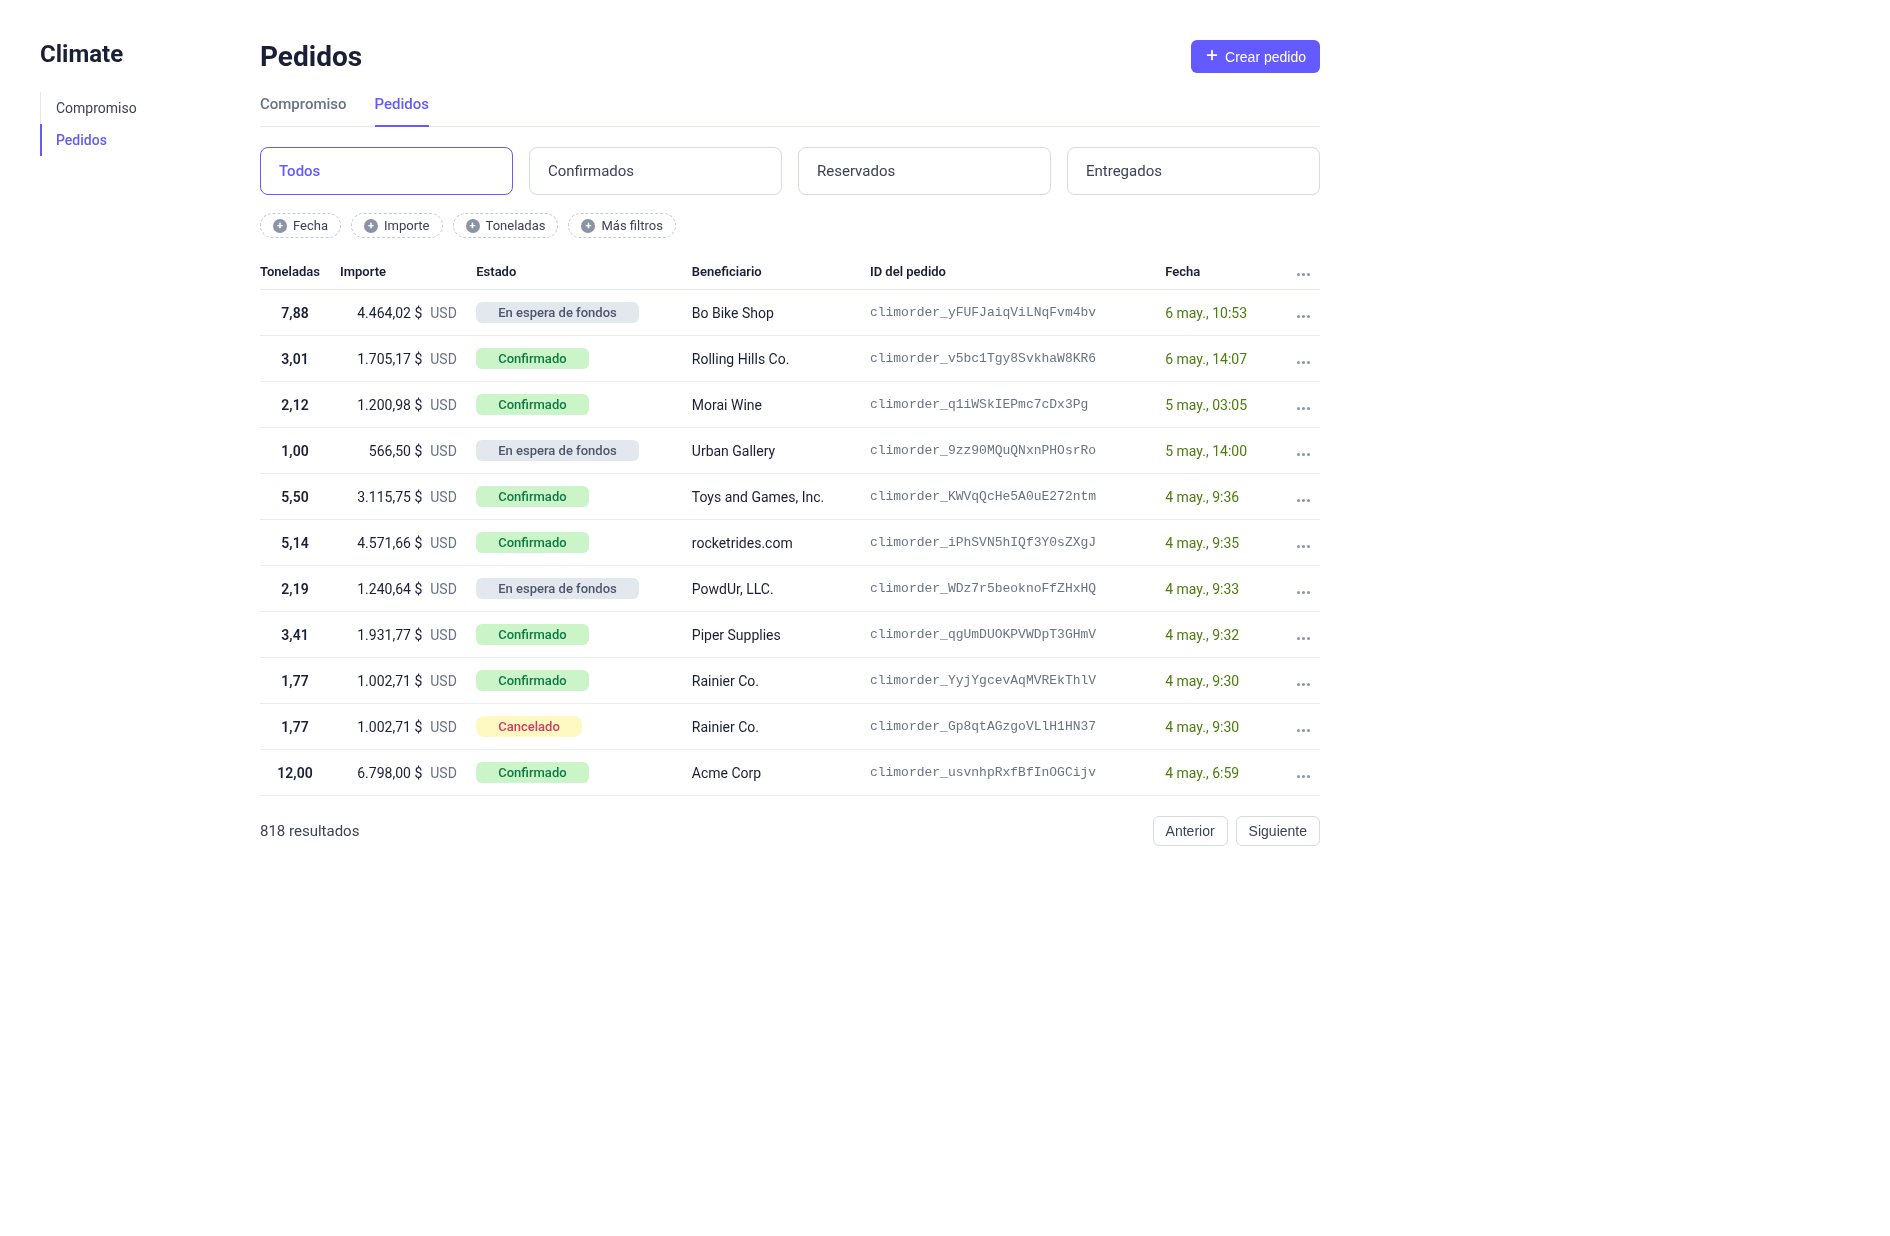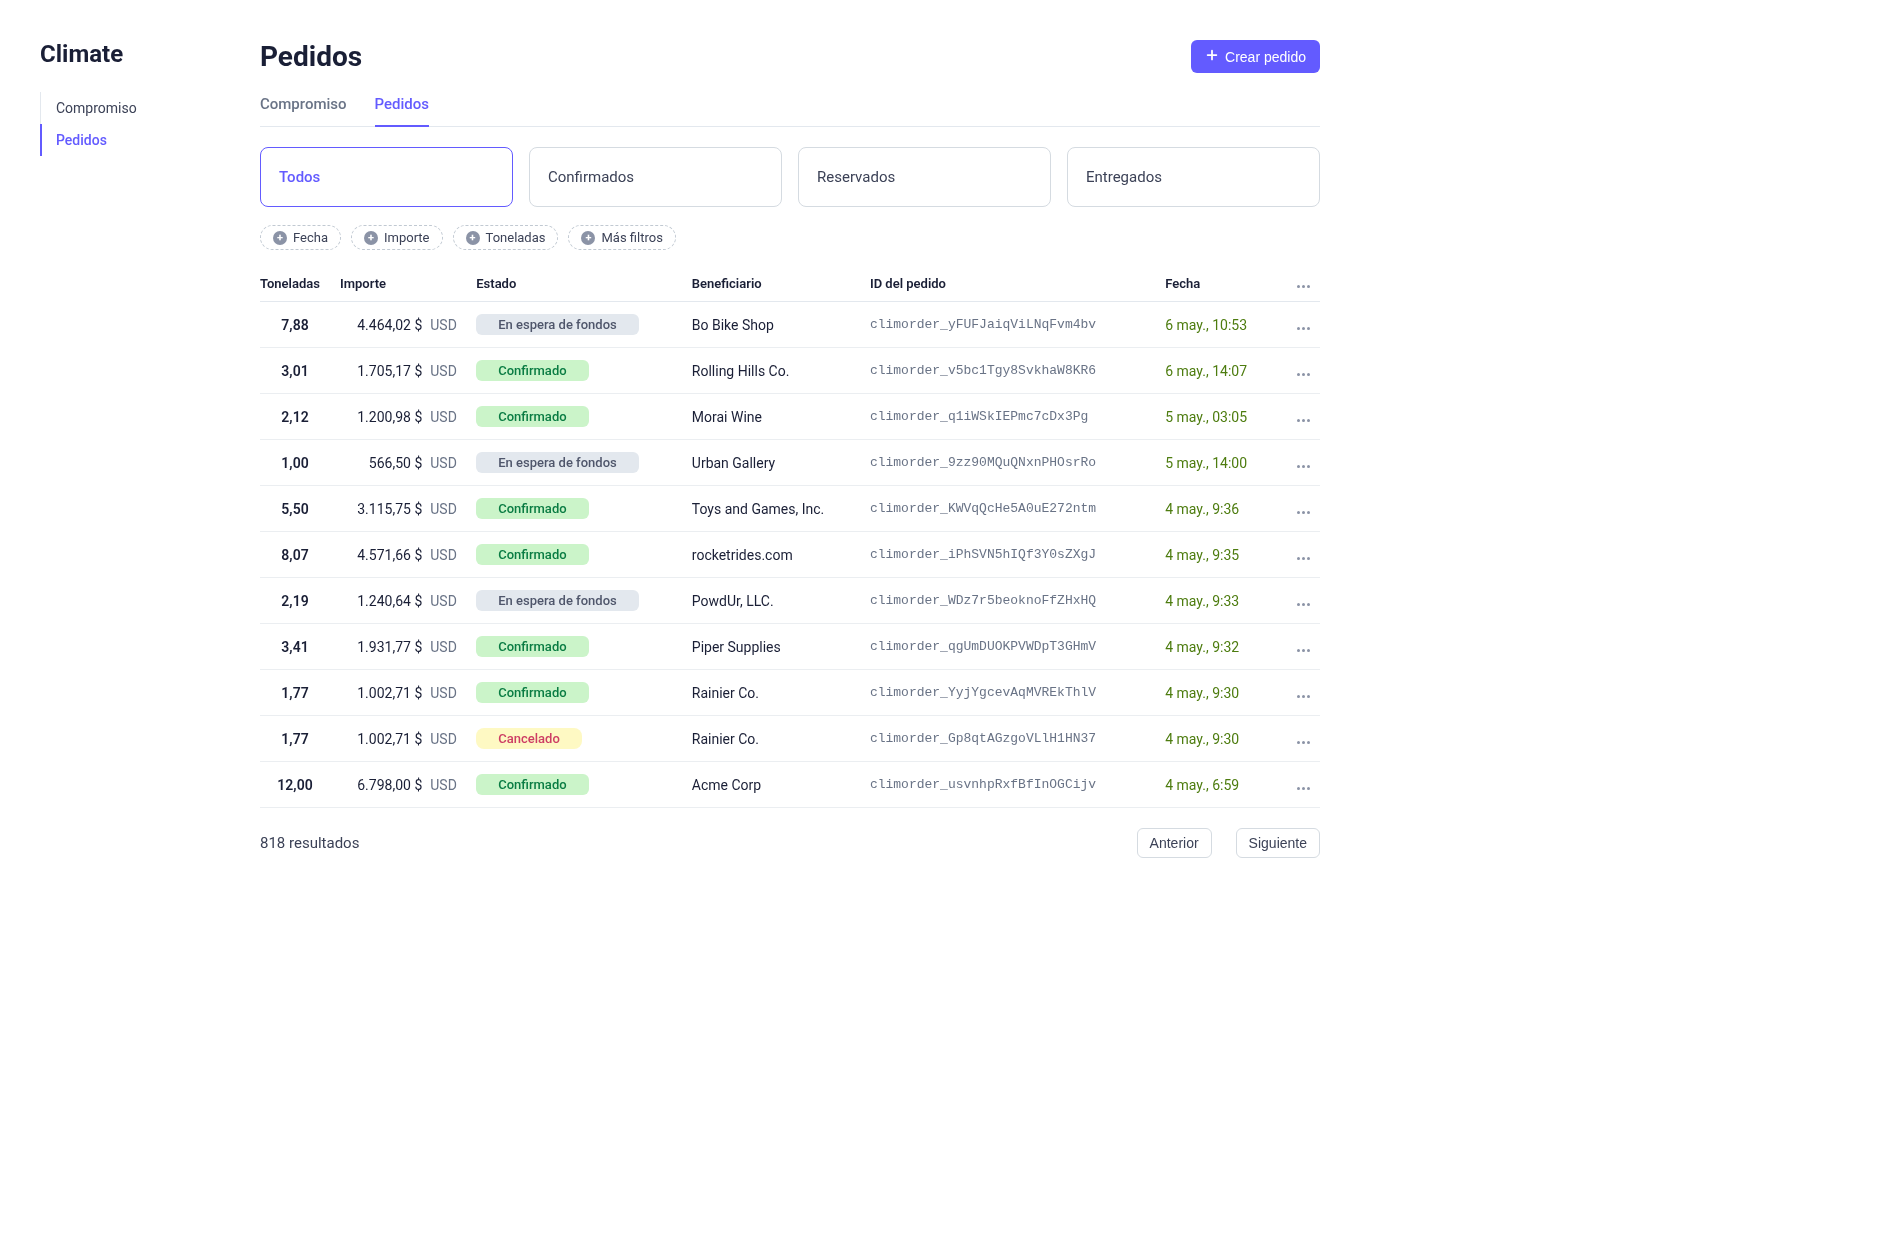--- a/index.html
+++ b/index.html
@@ -91,21 +91,21 @@
   }
   .status-filters {
     display: flex;
     gap: 16px;
     margin-bottom: 18px;
   }
   .status-filter {
     flex: 1;
     border: 1px solid #d5dbe1;
     border-radius: 8px;
-    padding: 20px 18px;
+    padding: 14px 18px;
     font-size: 15px;
     color: #3c4257;
     cursor: pointer;
     background: #fff;
     text-align: left;
   }
   .status-filter.active {
     border: 1.5px solid #635bff;
     color: #635bff;
     font-weight: 500;
@@ -195,21 +195,21 @@
   .dots span {
     width: 3px; height: 3px; background: #8b93a6; border-radius: 50%;
   }
   .footer {
     display: flex;
     justify-content: space-between;
     align-items: center;
     padding: 20px 0 40px 0;
   }
   .results-count { color: #3c4257; font-size: 15px; }
-  .pager { display: flex; gap: 24px; }
+  .pager { display: flex; gap: 8px; }
   .pager-btn {
     border: 1px solid #d5dbe1;
     background: #fff;
     border-radius: 6px;
     padding: 6px 12px;
     font-size: 14px;
     color: #3c4257;
     cursor: pointer;
   }
 </style>
@@ -352,21 +352,21 @@
             <td>Toys and Games, Inc.</td>
             <td class="col-orderid">climorder_KWVqQcHe5A0uE272ntm</td>
             <td class="col-date">4 may., 9:36</td>
             <td class="row-more"><span class="dots">
                 <span></span>
                 <span></span>
                 <span></span>
               </span></td>
           </tr>
           <tr>
-            <td class="col-ton">8,07</td>
+            <td class="col-ton">5,14</td>
             <td class="col-amount">4.571,66 $</td>
             <td class="col-currency">USD</td>
             <td><span class="badge badge-confirmed">Confirmado</span></td>
             <td>rocketrides.com</td>
             <td class="col-orderid">climorder_iPhSVN5hIQf3Y0sZXgJ</td>
             <td class="col-date">4 may., 9:35</td>
             <td class="row-more"><span class="dots">
                 <span></span>
                 <span></span>
                 <span></span>

